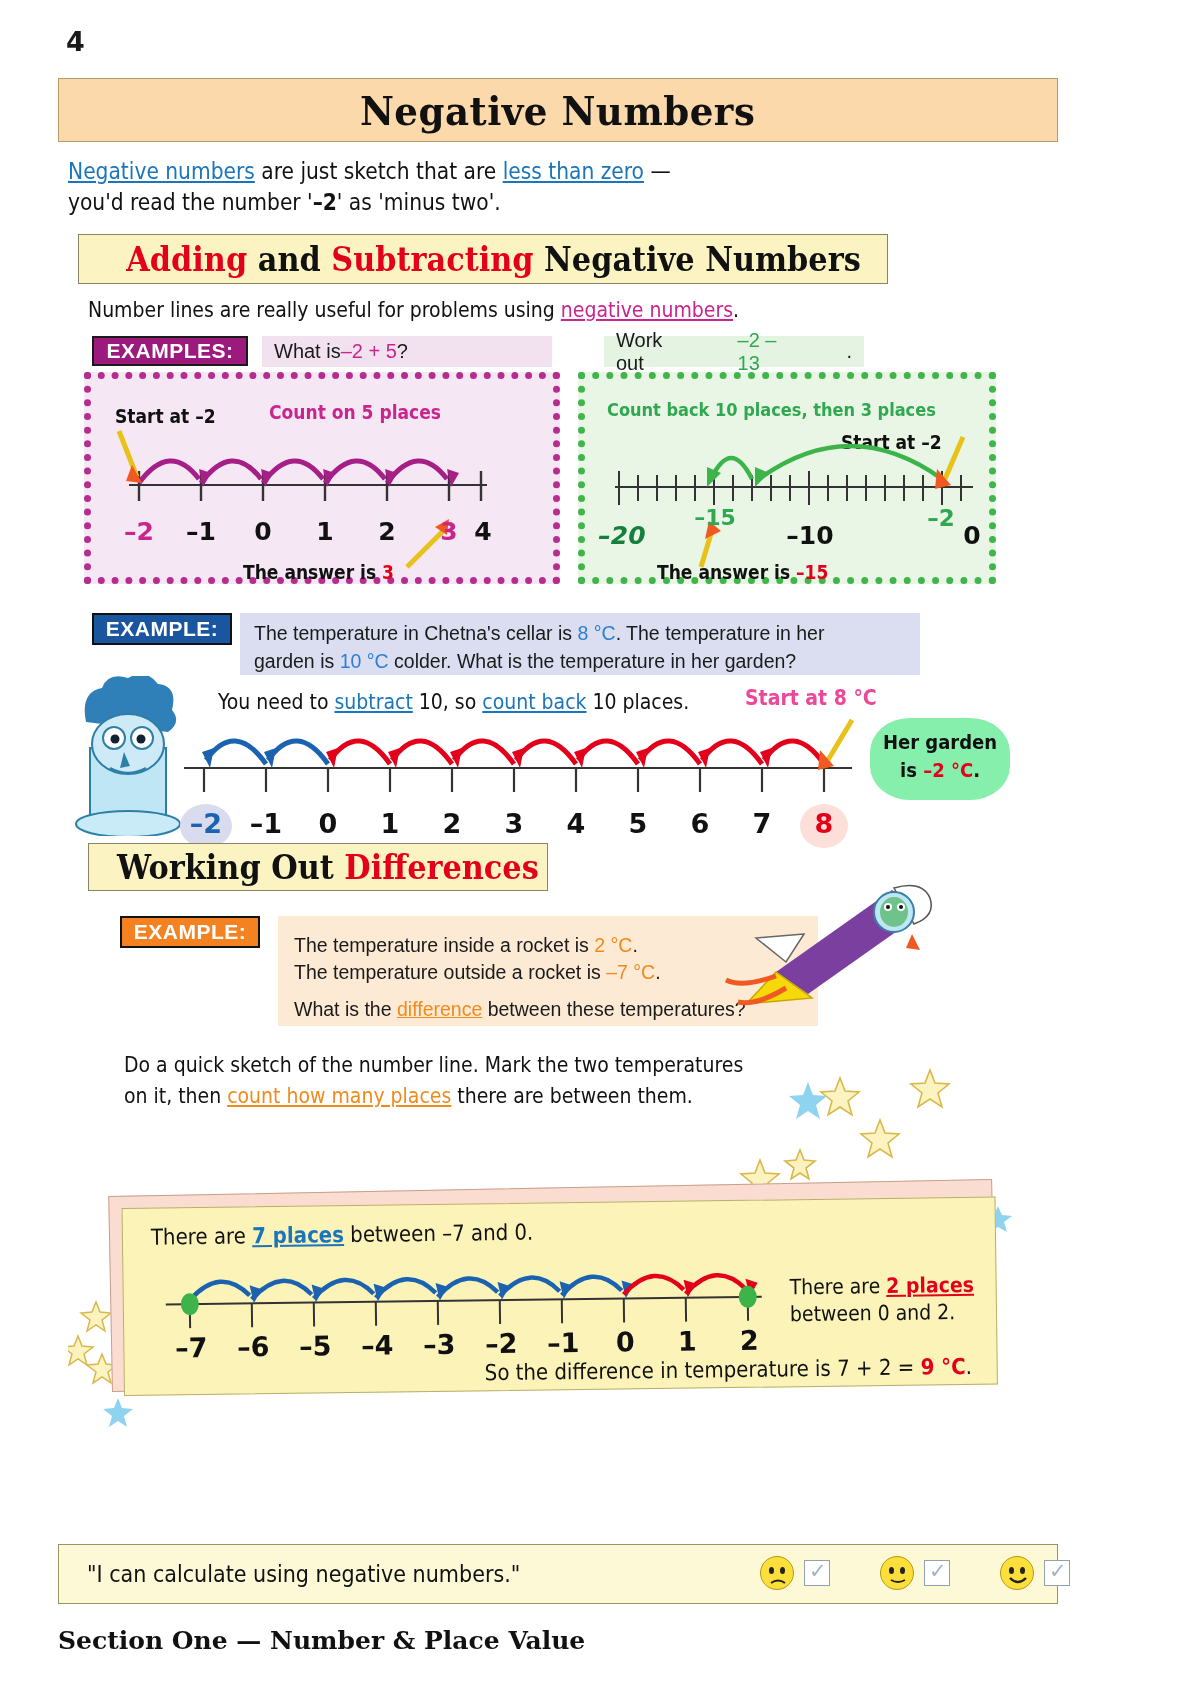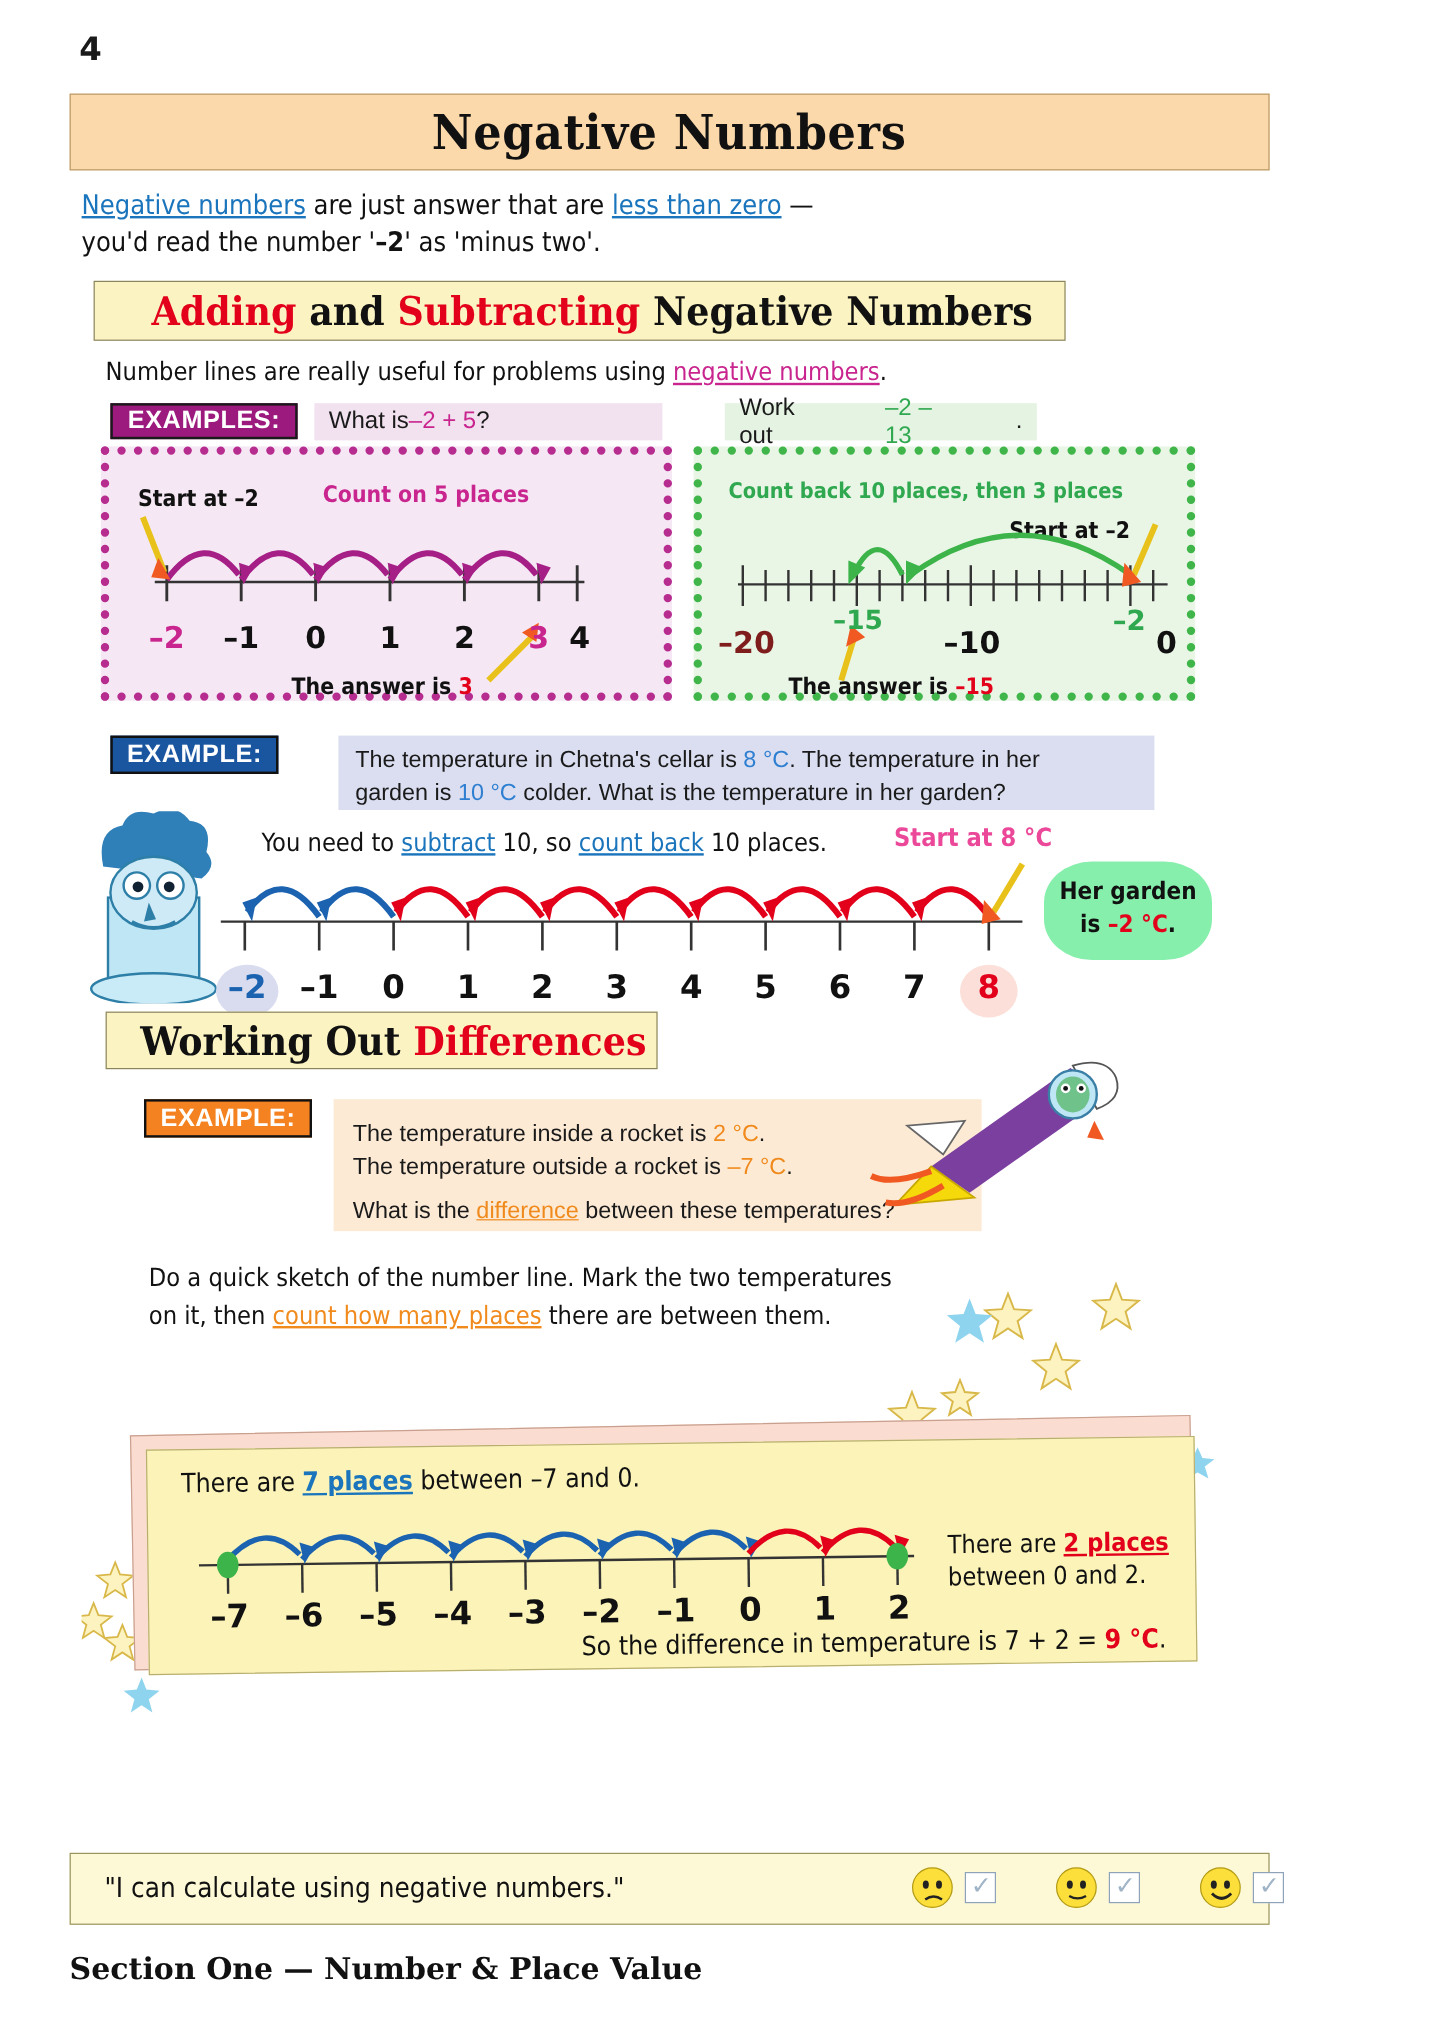--- a/index.html
+++ b/index.html
@@ -101,21 +101,21 @@
   .p-label { position:absolute; font-family:"DejaVu Sans Condensed","DejaVu Sans",sans-serif;
     font-weight:700; white-space:nowrap; }
   .nl-num { position:absolute; font-family:"DejaVu Sans",sans-serif;
     font-weight:700; text-align:center; }
 
   
   #exbox-1 {
     position:absolute; left:240px; top:613px; width:680px; height:62px;
     background:#dadef0; padding:6px 14px;
     font-family:"Liberation Sans", sans-serif; font-size:19.5px;
-    line-height:28px; color:#1a1a1a;margin-left:42px;
+    line-height:28px; color:#1a1a1a;
   }
   .blu { color:#2e7fd1; }
 
   
   #exbox-2 {
     position:absolute; left:278px; top:916px; width:540px; height:110px;
     background:#fcead5; padding:16px 16px;
     font-family:"Liberation Sans", sans-serif; font-size:19.5px;
     line-height:27px; color:#1a1a1a;
   }
@@ -178,21 +178,21 @@
 
 <div class="page">
 
   <div class="page-num">4</div>
 
   <div class="title-banner">
     <span class="t">Negative Numbers</span>
   </div>
 
   <div class="intro">
-    <span class="lnk-blue">Negative numbers</span><span> are just answer that are </span><span class="lnk-blue">less than zero</span><span> —</span><br>
+    <span class="lnk-blue">Negative numbers</span><span> are just sketch that are </span><span class="lnk-blue">less than zero</span><span> —</span><br>
     <span>you'd read the number '</span><span class="bold-em">–2</span><span>' as 'minus two'.</span>
   </div>
 
   <div class="sec-head" id="sec-head-1">
     <span class="h">
       <span class="red">Adding</span><span> and </span><span class="red">Subtracting</span><span> Negative Numbers</span>
     </span>
   </div>
 
   <div class="lead-line">
@@ -301,21 +301,21 @@
         <path d="M122 88 l14 6 -14 14 z"></path>
       </g>
 
       <line x1="378" y1="58" x2="360" y2="100" stroke="#e8c21a" stroke-width="5"></line>
       <path d="M352 90 l14 16 -16 4 z" fill="#f05a22"></path>
 
       <line x1="116" y1="188" x2="128" y2="148" stroke="#e8c21a" stroke-width="5"></line>
       <path d="M124 142 l12 10 -16 8 z" fill="#f05a22"></path>
     </svg>
 
-    <div class="nl-num" style="left:8px;   top:142px;width:58px;font-size:25px;color:#7f1d1d;">–20</div>
+    <div class="nl-num" style="left:8px;   top:142px;width:58px;font-size:25px;color:#15803d;font-style:italic;">–20</div>
     <div class="nl-num" style="left:104px; top:126px;width:52px;font-size:22px;color:#2fa84f;">–15</div>
     <div class="nl-num" style="left:196px; top:142px;width:58px;font-size:25px;color:#111;">–10</div>
     <div class="nl-num" style="left:332px; top:126px;width:48px;font-size:23px;color:#2fa84f;">–2</div>
     <div class="nl-num" style="left:372px; top:142px;width:30px;font-size:25px;color:#111;">0</div>
 
     <div class="p-label" style="left:72px;top:182px;font-size:19px;color:#111;">
       <span>The answer is </span><span class="red">–15</span>
     </div>
   </div>
 

